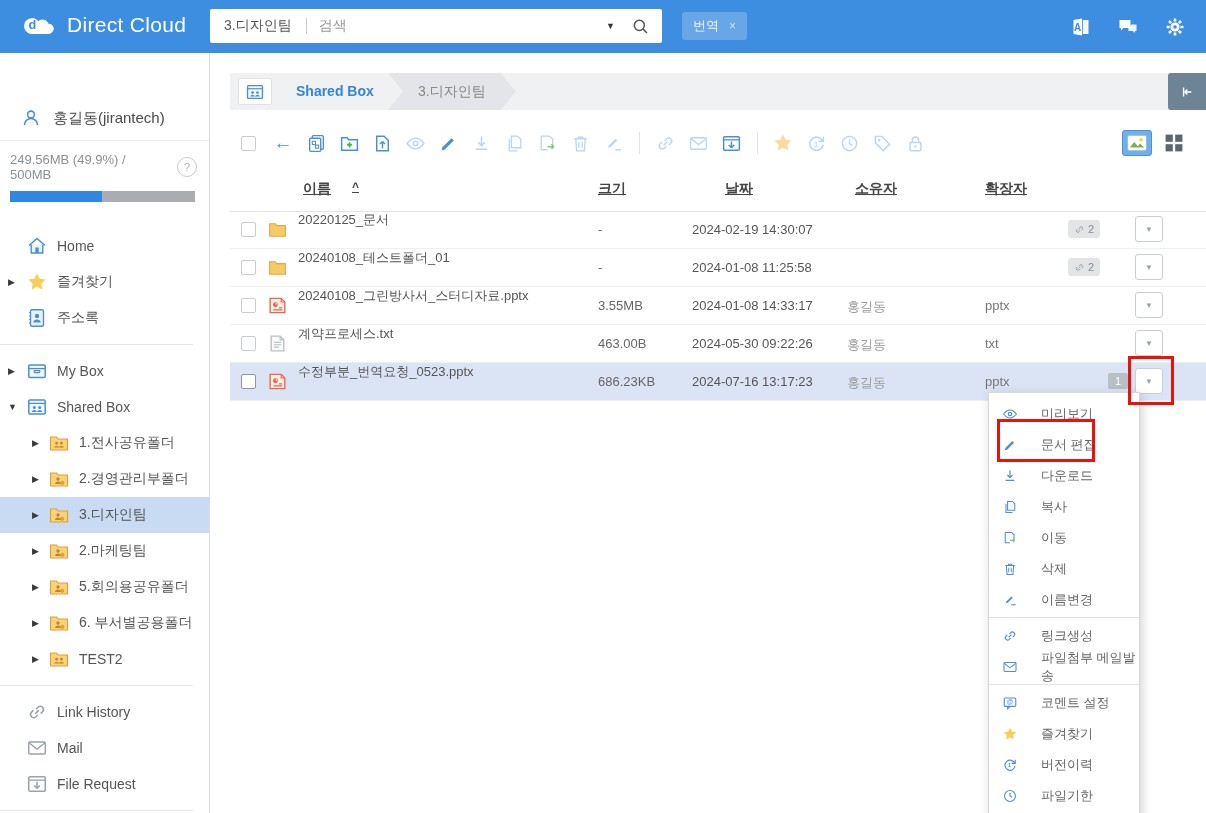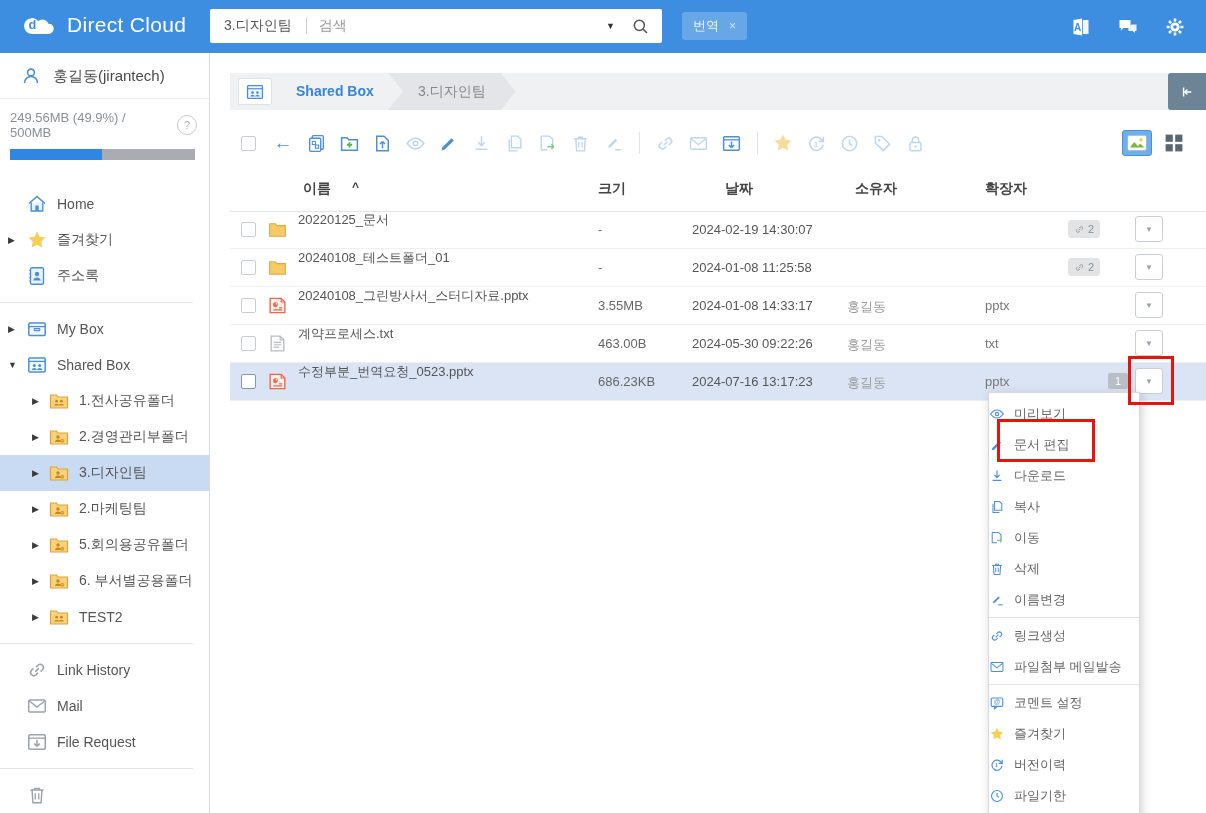--- a/index.html
+++ b/index.html
@@ -16,21 +16,21 @@
   .search-sep{width:1px;height:16px;background:#ccc;}
   .search-ph{padding-left:12px;font-size:14px;color:#999;flex:1;}
   .search-caret{font-size:9px;color:#333;margin-right:16px;cursor:pointer;}
   .search-mag{margin-right:12px;color:#555;cursor:pointer;}
   .chip{position:absolute;left:682px;top:12px;height:28px;background:rgba(255,255,255,.22);border-radius:3px;
         display:flex;align-items:center;padding:0 11px;gap:10px;color:#eef5fd;font-size:13px;}
   .chip-x{font-size:12px;color:#d6e6f8;cursor:pointer;}
   .top-icons{position:absolute;right:20px;top:0;height:53px;display:flex;align-items:center;gap:25px;}
   
   .sidebar{position:absolute;left:0;top:53px;width:210px;bottom:0;background:#fff;border-right:1px solid #d9dbde;box-sizing:border-box;}
-  .user{display:flex;align-items:center;gap:11px;padding:12px 16px 11px 20px;font-size:15px;color:#4a4a4a;border-bottom:1px solid #ececec;}
+  .user{display:flex;align-items:center;gap:11px;padding:12px 16px 11px 20px;font-size:15px;color:#4a4a4a;border-bottom:1px solid #ececec;margin-top:42px;}
   .storage{padding:11px 12px 0 10px;font-size:13px;color:#8a9096;display:flex;align-items:center;justify-content:space-between;gap:36px;}
   .help{width:18px;height:18px;border:1px solid #c9c9c9;border-radius:50%;color:#b0b0b0;font-size:11px;
         display:flex;align-items:center;justify-content:center;flex:none;cursor:pointer;}
   .progress{margin:9px 14px 0 10px;height:11px;background:#a9adb2;}
   .progress-fill{height:100%;background:#2f87e3;}
   .nav{margin-top:26px;}
   .nav-item{position:relative;height:36px;display:flex;align-items:center;font-size:14px;color:#555;cursor:pointer;}
   .nav-item .exp{position:absolute;left:8px;width:12px;font-size:9px;color:#3a3a3a;}
   .nav-item .nico{position:absolute;left:26px;width:22px;height:22px;}
   .nav-item .lbl{padding-left:57px;}
@@ -56,21 +56,21 @@
   .ti{width:24px;margin-right:9px;display:flex;justify-content:center;cursor:pointer;}
   .on{color:#4a90d9;} .dim{color:#bcd6f2;} .pale-star{color:#f7dc9e;}
   .tdiv{width:1px;height:22px;background:#dfe3e8;margin:0 13px 0 5px;}
   .views{margin-left:auto;display:flex;align-items:center;gap:10px;}
   .view-thumb{width:28px;height:24px;background:#6fb0e8;border:1px solid #4a90d9;border-radius:3px;
               display:flex;align-items:center;justify-content:center;cursor:pointer;}
   .view-grid{color:#5a6773;cursor:pointer;}
   
   .thead{position:absolute;left:20px;right:0;top:115px;height:43px;border-bottom:1px solid #e2e5e8;
          font-size:14px;color:#444;font-weight:bold;}
-  .thead span{position:absolute;top:12px;cursor:pointer;}
+  .thead span{position:absolute;top:12px;cursor:pointer;text-decoration:underline;}
   .h-name{left:73px;} .h-sort{left:122px;font-size:12px;} .h-size{left:368px;} .h-date{left:495px;}
   .h-owner{left:625px;} .h-ext{left:755px;}
   .tbody{position:absolute;left:20px;right:0;top:158px;}
   .row{position:relative;height:37px;border-bottom:1px solid #efefef;font-size:13px;color:#555;}
   .row.selected{background:#dbe4f5;}
   .row .cb{position:absolute;left:11px;top:11px;}
   .row.selected .cb{border-color:#8c97a5;}
   .row .fico{position:absolute;left:37px;top:8px;width:21px;height:21px;}
   .c-name{position:absolute;left:68px;top:0;cursor:pointer;}
   .c-size{position:absolute;left:368px;top:11px;color:#666;}
@@ -80,21 +80,21 @@
   .link-badge{position:absolute;left:838px;top:9px;height:18px;padding:0 6px;background:#e3e4e6;border-radius:3px;
               display:flex;align-items:center;gap:3px;font-size:11px;color:#858d96;cursor:pointer;}
   .num-badge{position:absolute;left:878px;top:10px;width:20px;height:16px;background:#b9bfc7;border-radius:2px;
              color:#fff;font-size:11px;display:flex;align-items:center;justify-content:center;}
   .caret-btn{position:absolute;left:905px;top:5px;width:28px;height:26px;background:#fff;border:1px solid #c9ced4;
              border-radius:3px;display:flex;align-items:center;justify-content:center;font-size:8px;color:#98a2ae;
              box-sizing:border-box;cursor:pointer;}
   
   .menu{position:absolute;left:988px;top:392px;width:152px;background:#fff;border:1px solid #d8d8d8;
         box-shadow:2px 3px 10px rgba(0,0,0,.18);padding:5px 0;z-index:10;box-sizing:border-box;}
-  .mi{height:31px;display:flex;align-items:center;gap:9px;font-size:13px;color:#666;cursor:pointer;}
+  .mi{height:31px;display:flex;align-items:center;padding-left:13px;gap:23px;font-size:13px;color:#666;cursor:pointer;}
   .mi .mic{width:16px;height:16px;color:#4a90d9;flex:none;}
   .mi .star-c{color:#f6cf57;}
   .mdiv{border-top:1px solid #e4e4e4;margin:2px 0;}
   
   .red-box{position:absolute;border:3px solid #e8140c;z-index:12;pointer-events:none;}
   .red-dd{left:1128px;top:356px;width:40px;height:43px;}
   .red-edit{left:997px;top:419px;width:92px;height:37px;}
 </style>
 </head>
 <body>

